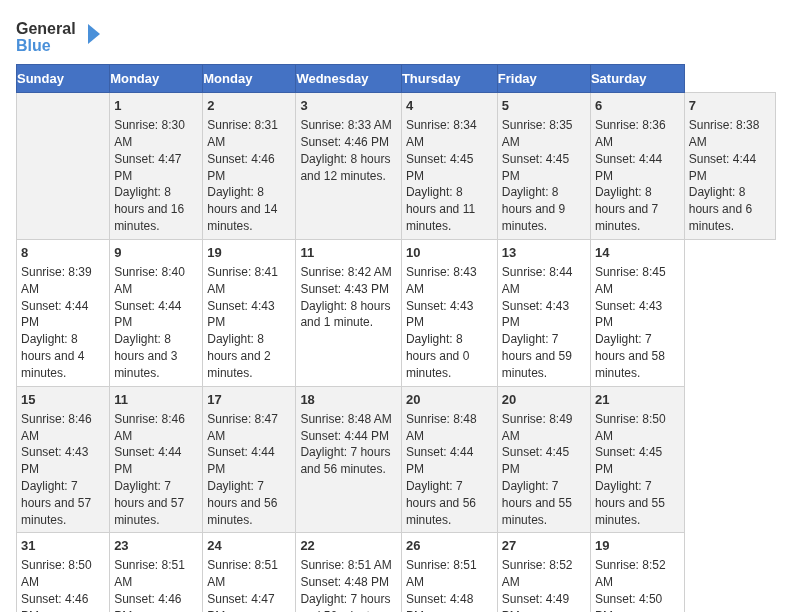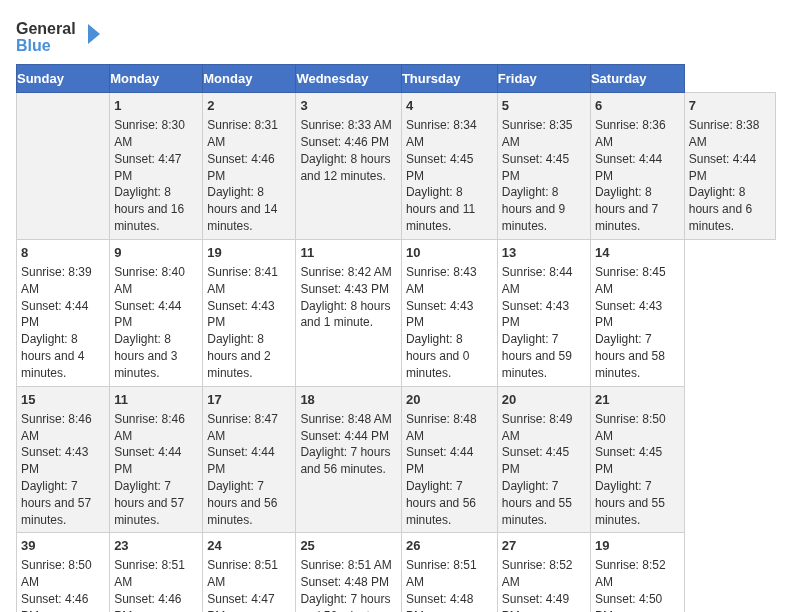--- a/index.html
+++ b/index.html
@@ -188,33 +188,33 @@
           <span class="day-number">20</span>
           <div class="cell-content">Sunrise: 8:49 AM<br>Sunset: 4:45 PM<br>Daylight: 7 hours and 55 minutes.</div>
         </td>
         <td>
           <span class="day-number">21</span>
           <div class="cell-content">Sunrise: 8:50 AM<br>Sunset: 4:45 PM<br>Daylight: 7 hours and 55 minutes.</div>
         </td>
       </tr>
       <tr>
         <td>
-          <span class="day-number">39</span>
+          <span class="day-number">31</span>
           <div class="cell-content">Sunrise: 8:50 AM<br>Sunset: 4:46 PM<br>Daylight: 7 hours and 55 minutes.</div>
         </td>
         <td>
           <span class="day-number">23</span>
           <div class="cell-content">Sunrise: 8:51 AM<br>Sunset: 4:46 PM<br>Daylight: 7 hours and 55 minutes.</div>
         </td>
         <td>
           <span class="day-number">24</span>
           <div class="cell-content">Sunrise: 8:51 AM<br>Sunset: 4:47 PM<br>Daylight: 7 hours and 56 minutes.</div>
         </td>
         <td>
-          <span class="day-number">25</span>
+          <span class="day-number">22</span>
           <div class="cell-content">Sunrise: 8:51 AM<br>Sunset: 4:48 PM<br>Daylight: 7 hours and 56 minutes.</div>
         </td>
         <td>
           <span class="day-number">26</span>
           <div class="cell-content">Sunrise: 8:51 AM<br>Sunset: 4:48 PM<br>Daylight: 7 hours and 56 minutes.</div>
         </td>
         <td>
           <span class="day-number">27</span>
           <div class="cell-content">Sunrise: 8:52 AM<br>Sunset: 4:49 PM<br>Daylight: 7 hours and 57 minutes.</div>
         </td>

